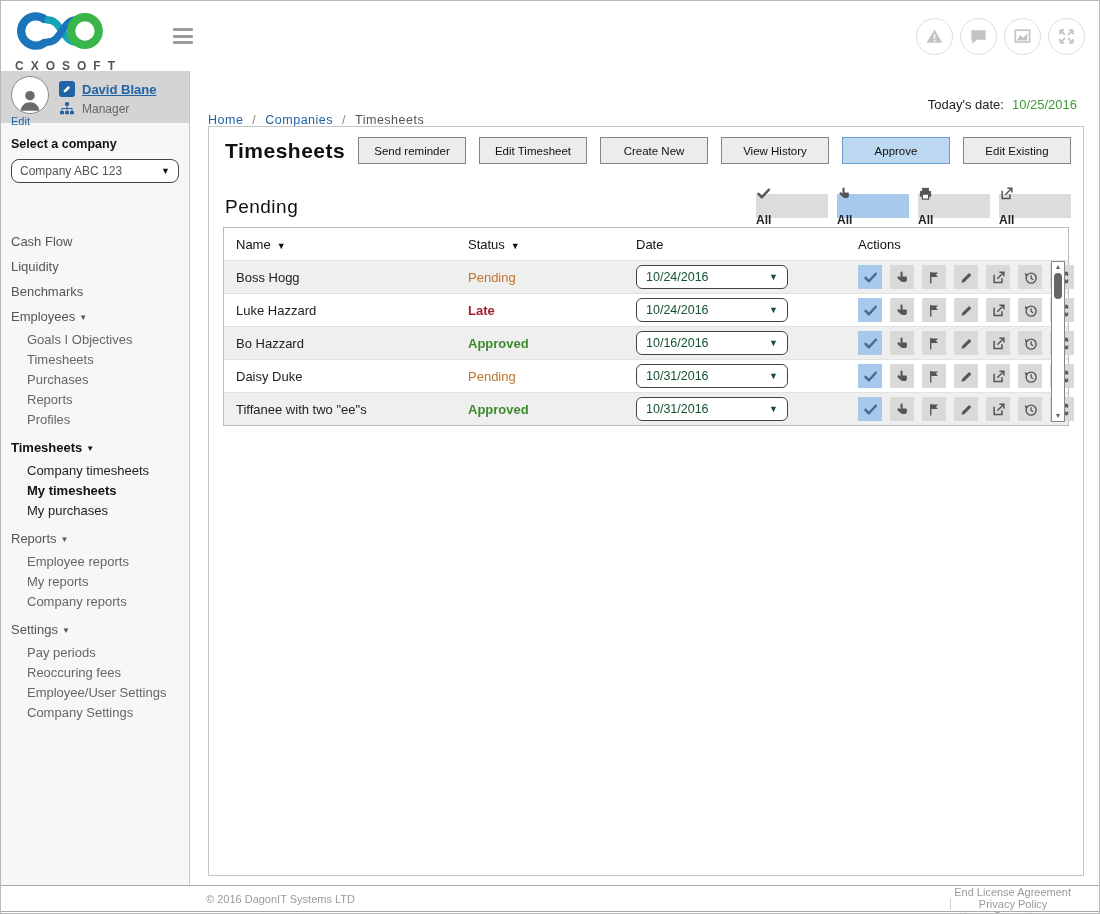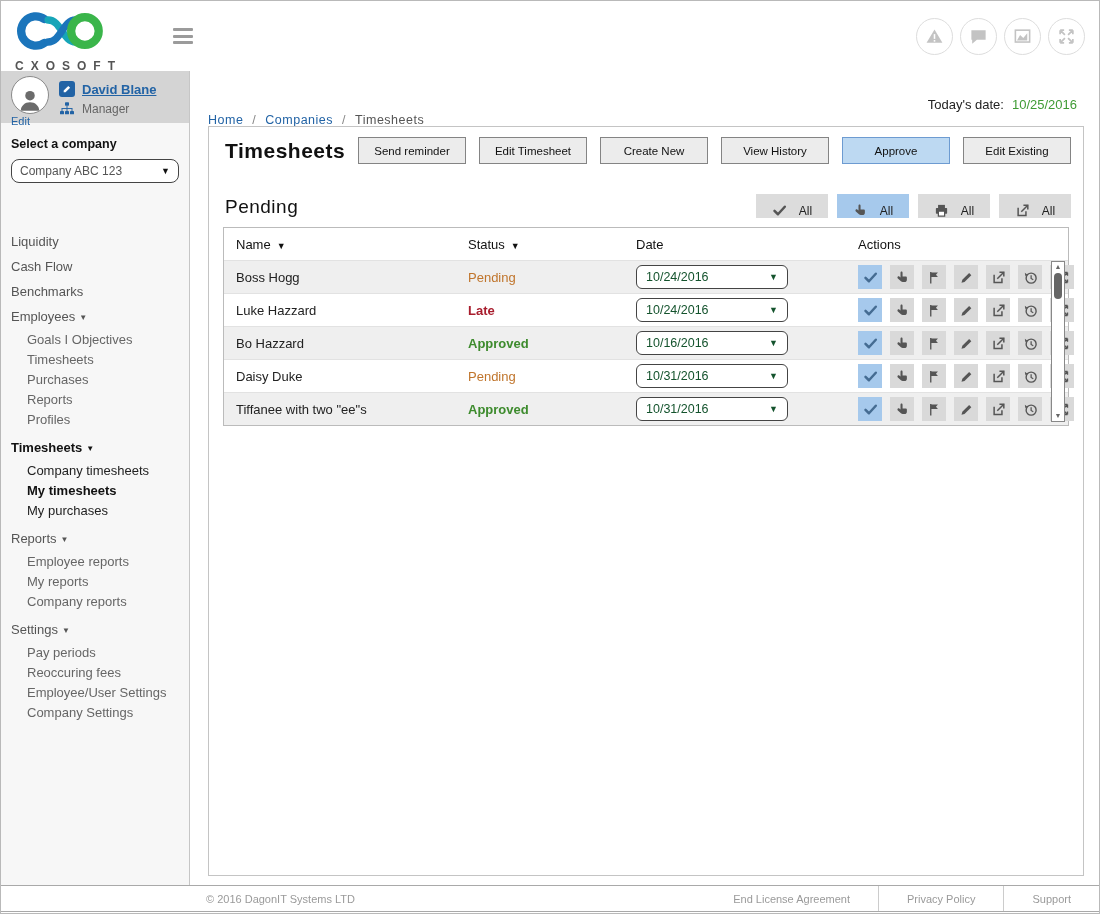--- a/index.html
+++ b/index.html
@@ -57,21 +57,21 @@
   .panel { position:absolute; left:17px; right:15px; top:55px; bottom:9px; border:1px solid #c4c4c4; background:#fff; }
   .panel-toolbar { display:flex; align-items:center; padding:10px 12px 0 16px; }
   .panel-title { font-size:21px; font-weight:bold; color:#111; letter-spacing:0.5px; }
   .toolbar-btns { margin-left:auto; display:flex; gap:13px; }
   .tbtn { width:108px; height:27px; background:#ececec; border:1px solid #848484; font-size:11.5px; color:#111; display:flex; align-items:center; justify-content:center; cursor:pointer; font-family:inherit; }
   .tbtn.active { background:var(--highlight-blue-light); border-color:#6d9bd1; }
 
   .section-row { display:flex; align-items:flex-end; padding:30px 12px 0 16px; }
   .section-title { font-size:19px; color:#111; letter-spacing:0.5px; }
   .bulk-btns { margin-left:auto; display:flex; gap:9px; }
-  .bulk-btn { width:72px; height:24px; background:#dcdcdc; border:none; display:flex; align-items:flex-end; justify-content:center; gap:12px; font-size:12px; font-weight:normal; color:#222; cursor:pointer; font-family:inherit; }
+  .bulk-btn { width:72px; height:24px; background:#dcdcdc; border:none; display:flex; align-items:flex-start; justify-content:center; gap:12px; font-size:12px; font-weight:bold; color:#222; cursor:pointer; font-family:inherit;flex-direction:column; }
   .bulk-btn.active { background:var(--highlight-blue); }
   .bulk-btn svg { width:15px; height:15px; color:#555; }
 
   .table-wrap { position:relative; margin:9px 14px 0 14px; border:1px solid #bbb; background:#fff; }
   .t-header { display:grid; grid-template-columns:232px 168px 222px 1fr; height:32px; align-items:center; padding-left:12px; font-size:13px; color:#111; }
   .t-header .hcell .caret { font-size:9px; margin-left:6px; }
   .t-row { display:grid; grid-template-columns:232px 168px 222px 1fr; height:33px; align-items:center; padding-left:12px; border-top:1px solid #e2e2e2; }
   .t-row:nth-child(odd) { background:#efefef; }
   .cell-name { font-size:13px; color:#222; }
   .cell-status { font-size:13px; }
@@ -86,21 +86,21 @@
   .action-btn svg { width:15px; height:15px; }
 
   .scrollbar { position:absolute; right:3px; top:33px; bottom:3px; width:14px; border:1px solid #888; background:#fff; display:flex; flex-direction:column; align-items:center; cursor:pointer; }
   .sb-arrow { font-size:7px; color:#666; line-height:10px; }
   .sb-arrow.down { margin-top:auto; }
   .sb-thumb { width:8px; height:26px; background:#666; border-radius:4px; margin-top:1px; }
 
   
   .footer { position:absolute; left:0; top:884px; width:100%; height:27px; background:#fff; border-top:1px solid #a9a9a9; border-bottom:1px solid #a9a9a9; display:flex; align-items:center; font-size:11px; color:#9a9a9a; }
   .copyright { margin-left:205px; }
-  .footer-links { margin-left:auto; display:flex; align-items:center; height:100%; }
+  .footer-links { margin-left:auto; display:flex; align-items:center; height:100%;flex-direction:column; }
   .flink { padding:0 28px; height:100%; display:flex; align-items:center; border-left:1px solid #ccc; cursor:pointer; }
   .flink:first-child { border-left:none; }
 </style>
 </head>
 <body>
 
 <div id="app">
 
   <div class="header">
     <div class="logo-block">
@@ -186,22 +186,22 @@
 
     <div class="company-select-zone">
       <div class="select-label">Select a company</div>
       <div class="company-select">
         <span>Company ABC 123</span>
         <span class="caret">▼</span>
       </div>
     </div>
 
     <div class="nav">
+        <div class="nav-item lvl0"><span>Cash Flow</span></div>
         <div class="nav-item lvl0"><span>Liquidity</span></div>
-        <div class="nav-item lvl0"><span>Cash Flow</span></div>
         <div class="nav-item lvl0"><span>Benchmarks</span></div>
         <div class="nav-item lvl0"><span>Employees</span><span class="caret">▼</span></div>
         <div class="nav-item lvl1"><span>Goals I Objectives</span></div>
         <div class="nav-item lvl1"><span>Timesheets</span></div>
         <div class="nav-item lvl1"><span>Purchases</span></div>
         <div class="nav-item lvl1"><span>Reports</span></div>
         <div class="nav-item lvl1"><span>Profiles</span></div>
         <div class="nav-item lvl0 bold gap"><span>Timesheets</span><span class="caret">▼</span></div>
         <div class="nav-item lvl1 dark"><span>Company timesheets</span></div>
         <div class="nav-item lvl1 bold"><span>My timesheets</span></div>

